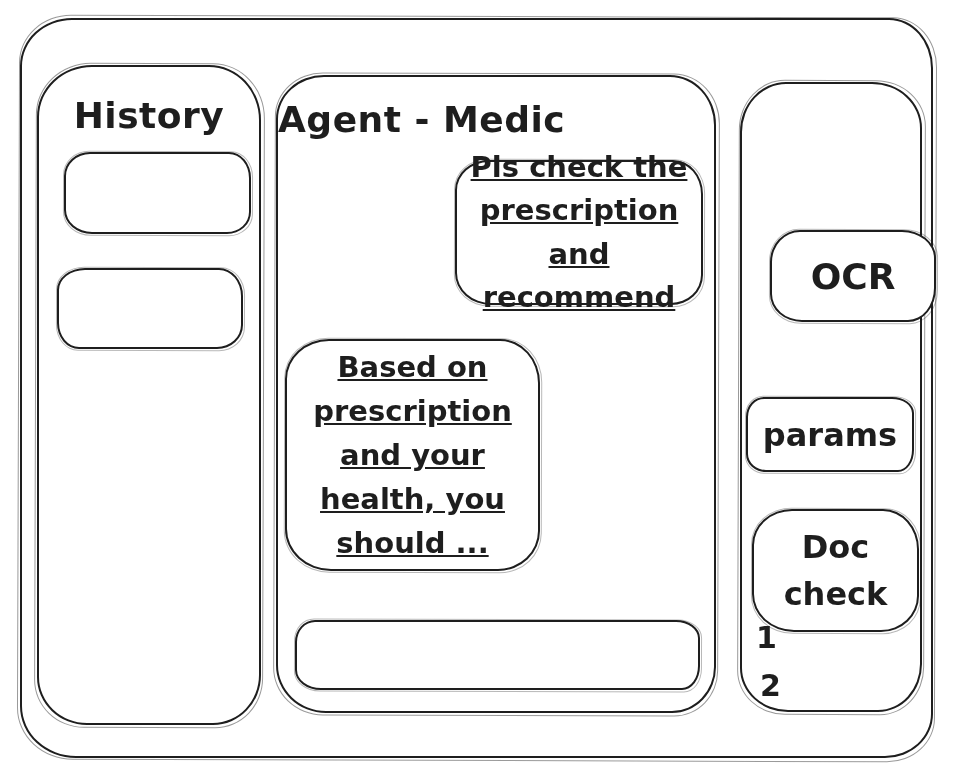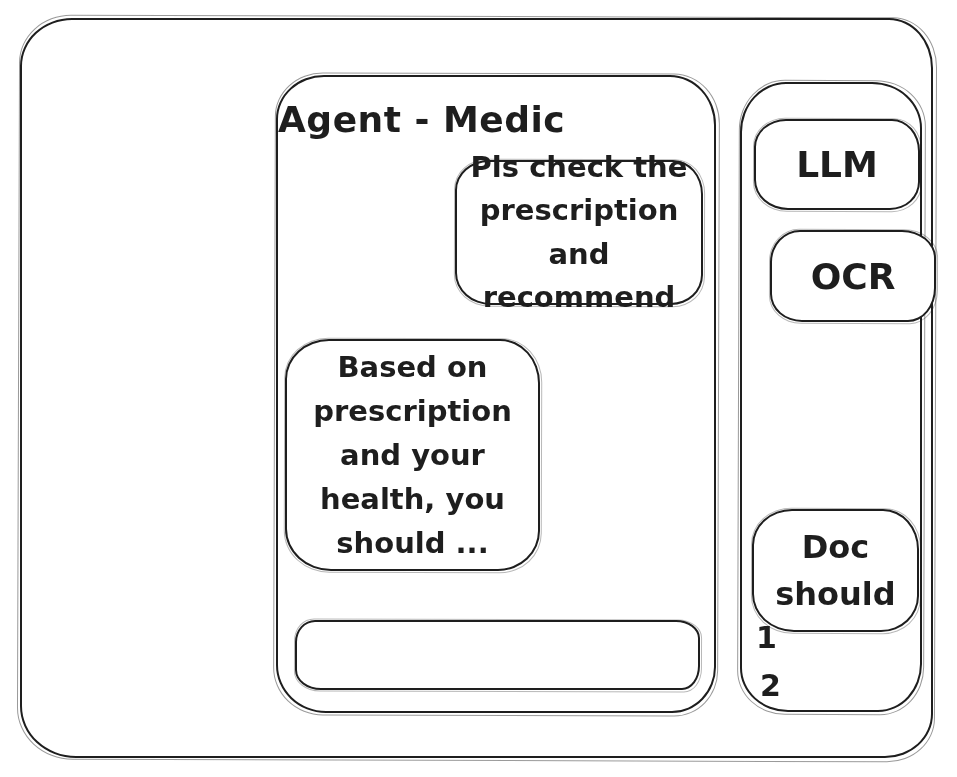--- a/index.html
+++ b/index.html
@@ -43,21 +43,21 @@
   .hist-item-2 { left: 18px; top: 201px; width: 186px; height: 81px;
              border-radius: 28px 24px 26px 22px / 22px 28px 24px 26px; cursor: pointer; }
 
   
   .chat { left: 276px; top: 75px; width: 440px; height: 638px;
           border-radius: 48px 46px 44px 50px / 44px 50px 46px 48px; }
   .chat-title { position: absolute; top: 22px; left: 0; right: 0;
           font-size: 36px; font-weight: 600; letter-spacing: .5px; }
   .bubble { display: flex; align-items: center; justify-content: center;
           text-align: center; white-space: pre-line;
-          font-size: 29px; font-weight: 600; line-height: 1.5; }
+          font-size: 29px; font-weight: 600; line-height: 1.5; text-decoration: underline; }
   .bubble-user  { left: 177px; top: 83px;  width: 248px; height: 145px;
           border-radius: 34px 30px 32px 36px / 30px 34px 30px 32px; }
   .bubble-agent { left: 7px;  top: 262px; width: 255px; height: 232px;
           border-radius: 44px 40px 42px 46px / 40px 44px 40px 42px; line-height: 1.52; }
   .chat-input { left: 17px; top: 543px; width: 405px; height: 70px;
           border-radius: 20px 24px 18px 26px / 22px 18px 24px 20px; cursor: text; }
 
   
   .tools { left: 740px; top: 82px; width: 182px; height: 630px;
            border-radius: 46px 50px 44px 48px / 50px 46px 48px 44px; }
@@ -77,20 +77,25 @@
   .doc-num-1 { left: 14px; top: 536px; }
   .doc-num-2 { left: 18px; top: 584px; }
 </style>
 </head>
 <body>
 
 <div class="stage">
 
   <div class="sk frame"></div>
 
+  <aside class="sk history">
+    <h2 class="history-title">History</h2>
+    <div class="sk sk--thin hist-item-1"></div>
+    <div class="sk sk--thin hist-item-2"></div>
+  </aside>
 
   <main class="sk chat">
     <h1 class="chat-title">Agent - Medic</h1>
 
     <div class="sk sk--thin bubble bubble-user">
       <span>Pls check the
 prescription
 and recommend</span>
     </div>
 
@@ -99,20 +104,20 @@
 prescription
 and your
 health, you
 should ...</span>
     </div>
 
     <div class="sk sk--thin chat-input"></div>
   </main>
 
   <aside class="sk tools">
-    <button class="sk sk--thin tool tool-llm">LLM</button>
     <button class="sk sk--thin tool tool-ocr">OCR</button>
-    <button class="sk sk--thin tool tool-doc">Doc should</button>
+    <button class="sk sk--thin tool tool-params">params</button>
+    <button class="sk sk--thin tool tool-doc">Doc check</button>
     <div class="doc-num doc-num-1">1</div>
     <div class="doc-num doc-num-2">2</div>
   </aside>
 
 </div>
 
 </body></html>

